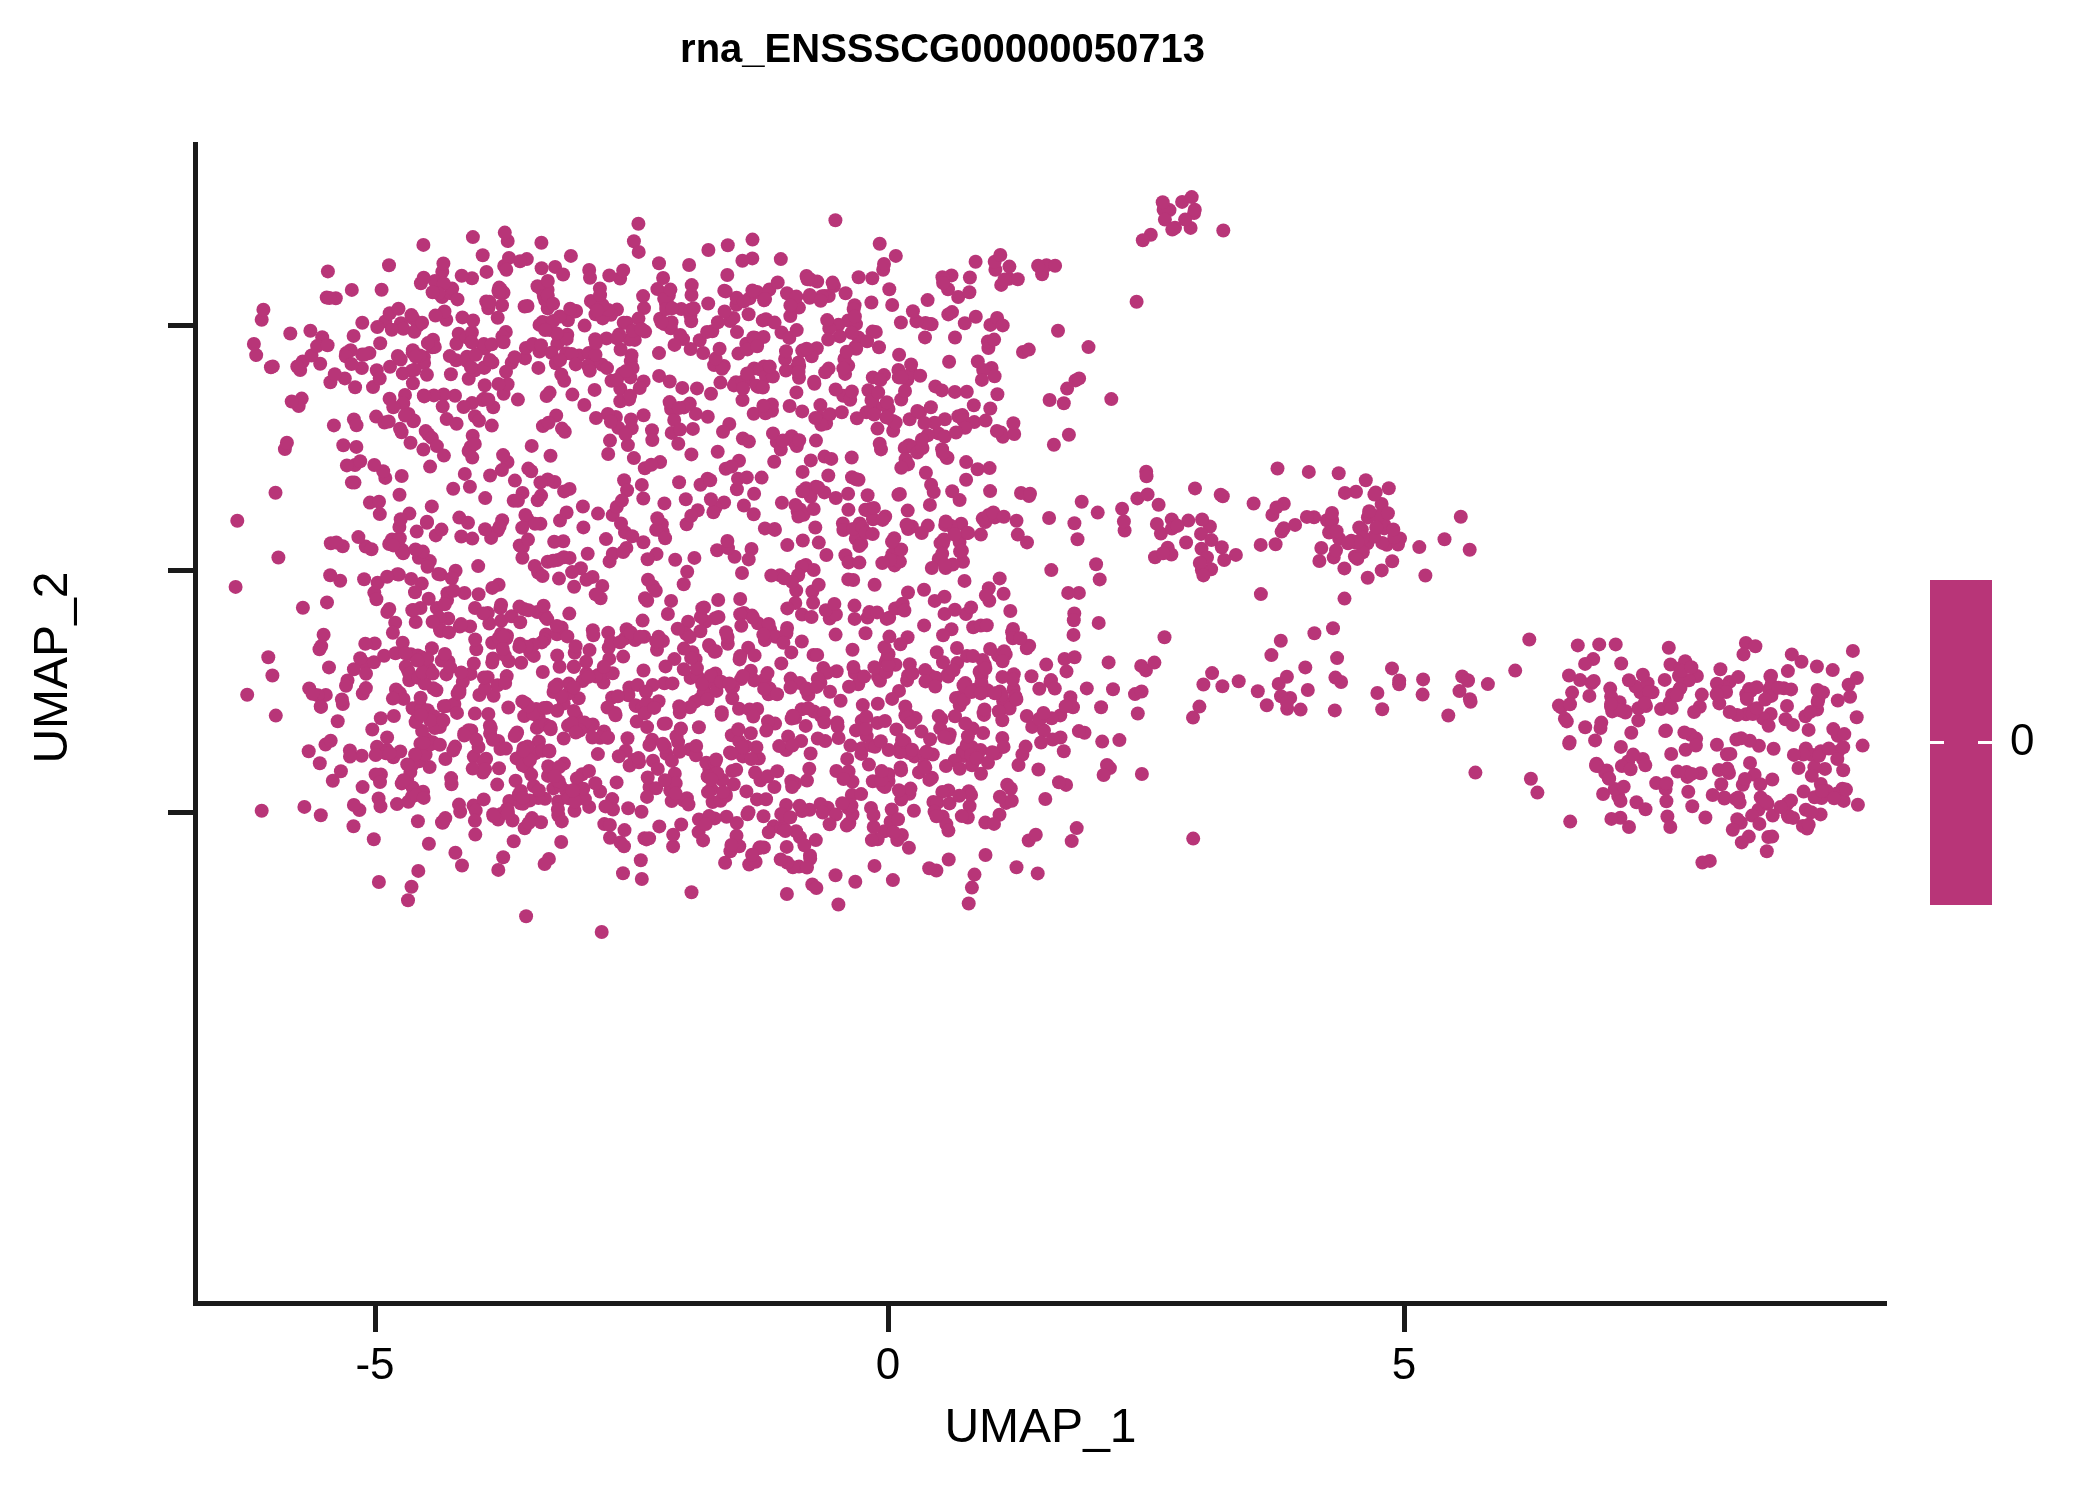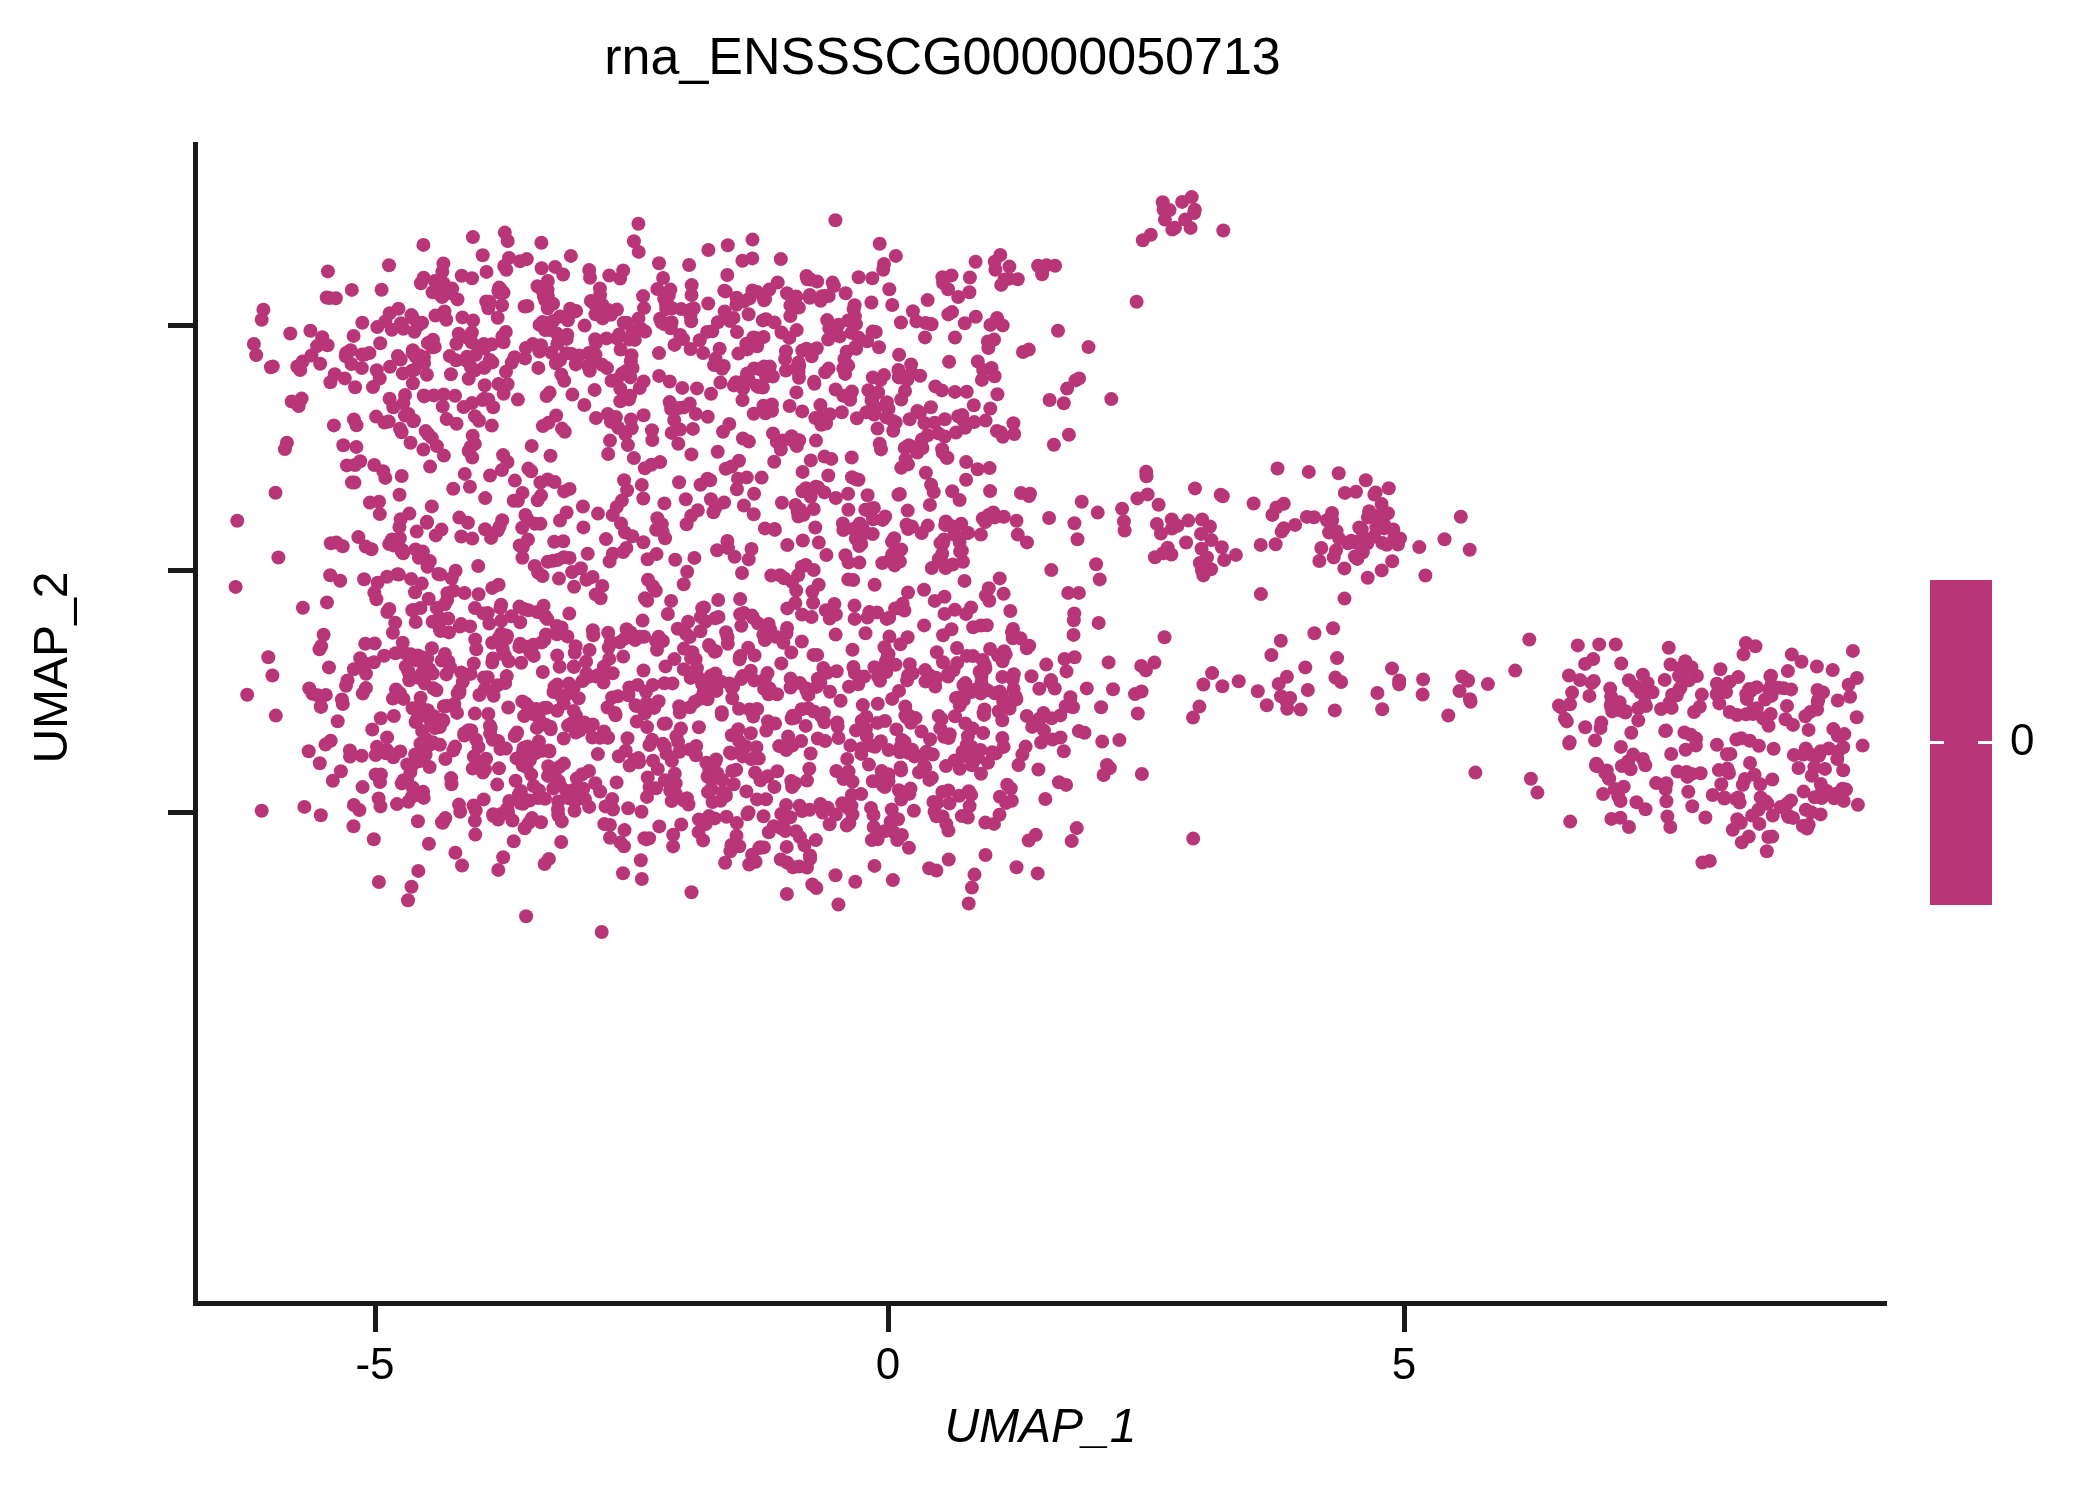--- a/index.html
+++ b/index.html
@@ -20,22 +20,22 @@
     width: 2100px;
     height: 1500px;
     background: #ffffff;
   }
   #chart-title {
     position: absolute;
     left: 0;
     top: 26px;
     width: 1885px;
     text-align: center;
-    font-size: 52px;
-    font-weight: normal;
+    font-size: 40px;
+    font-weight: bold;
     color: #000000;
     letter-spacing: 0px;
     white-space: nowrap;
   }
   #panel {
     position: absolute;
     left: 196px;
     top: 142px;
     width: 1689px;
     height: 1161px;
@@ -93,21 +93,20 @@
   }
   #x-axis-title {
     position: absolute;
     left: 196px;
     top: 1398px;
     width: 1689px;
     text-align: center;
     font-size: 48px;
     color: #000000;
     white-space: nowrap;
-    font-style: italic;
   }
   #legend {
     position: absolute;
     left: 1930px;
     top: 580px;
   }
   #legend-bar {
     position: absolute;
     left: 0;
     top: 0;

